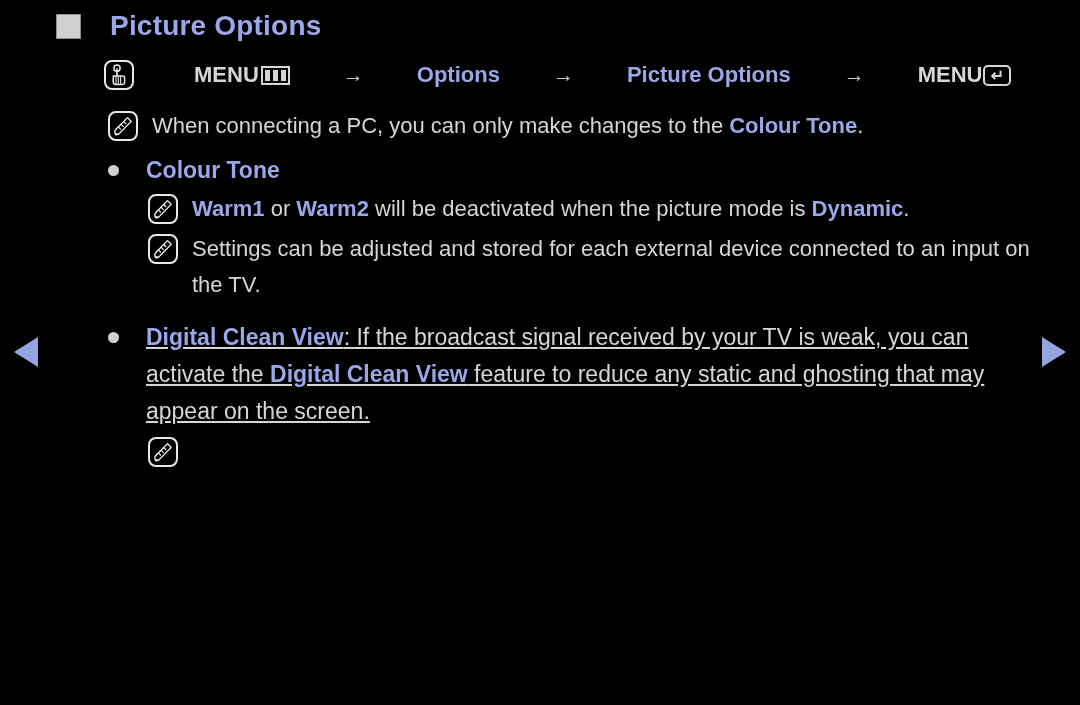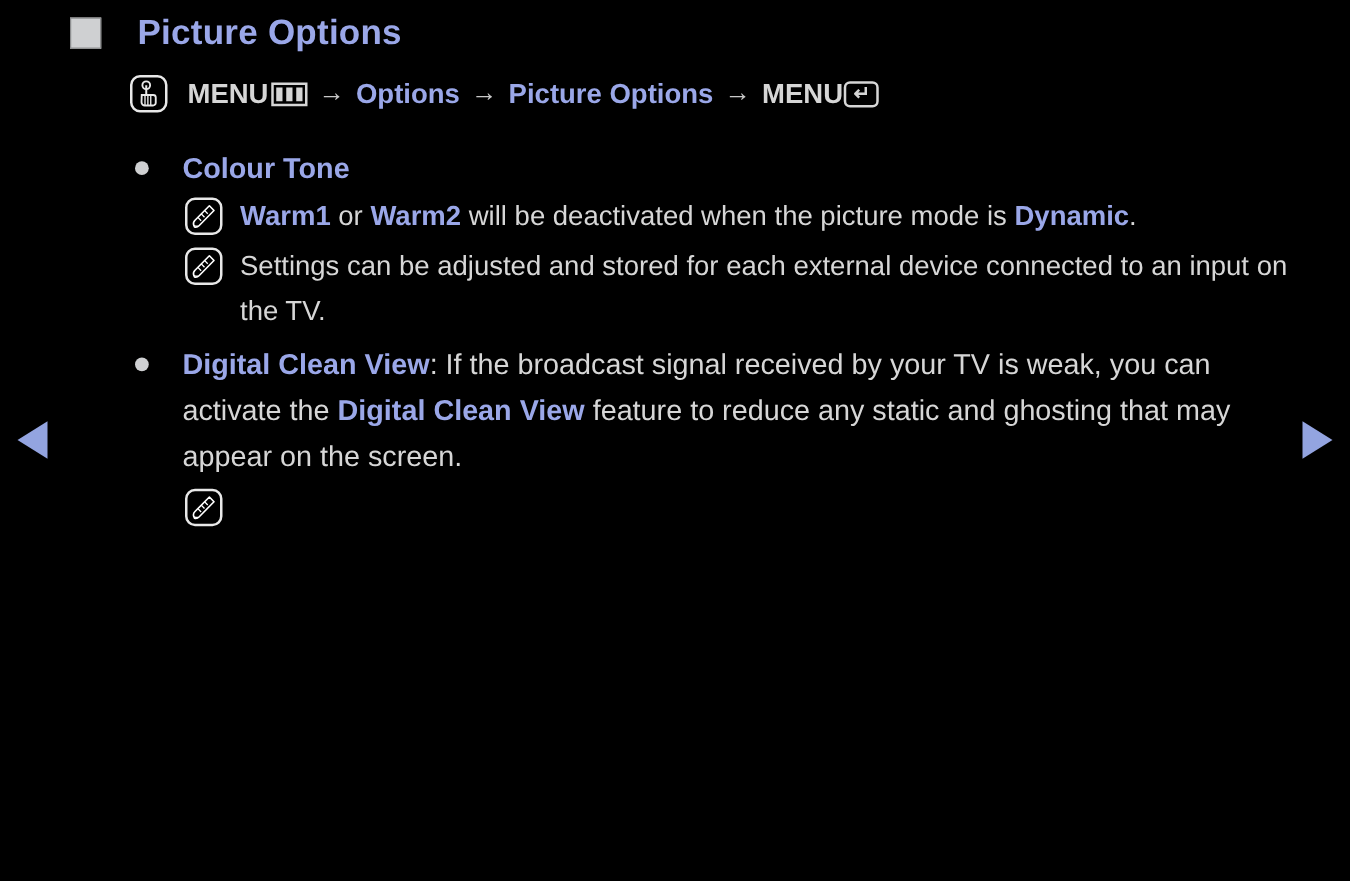--- a/index.html
+++ b/index.html
@@ -48,20 +48,21 @@
   
   .path-row {
     position: absolute;
     left: 104px;
     top: 60px;
     display: flex;
     align-items: center;
     font-size: 22px;
     font-weight: bold;
     white-space: nowrap;
+    gap: 44px;
   }
   .icon-box {
     width: 30px;
     height: 30px;
     border: 2px solid #e8e8e8;
     border-radius: 8px;
     box-sizing: border-box;
     display: inline-flex;
     align-items: center;
     justify-content: center;
@@ -222,20 +223,30 @@
     <span class="path-seg accent">Picture Options</span>
     <span class="arrow">→</span>
     <span class="path-seg">
         <span>MENU</span>
         <span class="enter-glyph">↵</span>
       </span>
   </div>
 
   <div class="content">
 
+    <div class="note-row lvl1">
+      <span class="icon-box">
+        <svg width="20" height="20" viewBox="0 0 20 20" aria-hidden="true">
+          <path d="M14.5 1.6 L3.0 13.2 c-1.1 1.1 -1.5 2.6 -1.0 3.9 l0.6 1.5 c1.4 0.4 2.6 0.0 3.6 -1.0 L18.2 5.4 z" fill="none" stroke="#ffffff" stroke-width="1.3" stroke-linejoin="round"></path>
+          <path d="M10.6 5.3 L13.2 8.0 M8.0 8.1 L10.6 10.8 M5.3 10.9 L7.9 13.6" stroke="#ffffff" stroke-width="1.1"></path>
+          <path d="M2.3 17.5 c1.2 0.5 2.2 0.7 3.3 0.4" stroke="#ffffff" stroke-width="1.1" fill="none"></path>
+        </svg>
+      </span>
+      <div class="note-text"><span>When connecting a PC, you can only make changes to the </span><span class="accent">Colour Tone</span><span>.</span></div>
+    </div>
 
     <div class="bullet-row" style="margin-left:108px; margin-top:8px;">
       <span class="dot"></span>
       <div class="bullet-text"><span class="accent">Colour Tone</span></div>
     </div>
 
     <div class="note-row lvl2" style="margin-top:2px;">
       <span class="icon-box">
         <svg width="20" height="20" viewBox="0 0 20 20" aria-hidden="true">
           <path d="M14.5 1.6 L3.0 13.2 c-1.1 1.1 -1.5 2.6 -1.0 3.9 l0.6 1.5 c1.4 0.4 2.6 0.0 3.6 -1.0 L18.2 5.4 z" fill="none" stroke="#ffffff" stroke-width="1.3" stroke-linejoin="round"></path>
@@ -250,21 +261,21 @@
       <span class="icon-box">
         <svg width="20" height="20" viewBox="0 0 20 20" aria-hidden="true">
           <path d="M14.5 1.6 L3.0 13.2 c-1.1 1.1 -1.5 2.6 -1.0 3.9 l0.6 1.5 c1.4 0.4 2.6 0.0 3.6 -1.0 L18.2 5.4 z" fill="none" stroke="#ffffff" stroke-width="1.3" stroke-linejoin="round"></path>
           <path d="M10.6 5.3 L13.2 8.0 M8.0 8.1 L10.6 10.8 M5.3 10.9 L7.9 13.6" stroke="#ffffff" stroke-width="1.1"></path>
           <path d="M2.3 17.5 c1.2 0.5 2.2 0.7 3.3 0.4" stroke="#ffffff" stroke-width="1.1" fill="none"></path>
         </svg>
       </span>
       <div class="note-text" style="max-width:845px;">Settings can be adjusted and stored for each external device connected to an input on the TV.</div>
     </div>
 
-    <div class="bullet-row" style="margin-left:108px; margin-top:6px;">
+    <div class="bullet-row" style="margin-left:108px; margin-top:16px;text-decoration:underline;">
       <span class="dot"></span>
       <div class="bullet-text" style="max-width:880px;"><span class="accent">Digital Clean View</span><span>: If the broadcast signal received by your TV is weak, you can activate the </span><span class="accent">Digital Clean View</span><span> feature to reduce any static and ghosting that may appear on the screen.</span></div>
     </div>
 
     <div class="note-row lvl2" style="margin-top:4px;">
       <span class="icon-box">
         <svg width="20" height="20" viewBox="0 0 20 20" aria-hidden="true">
           <path d="M14.5 1.6 L3.0 13.2 c-1.1 1.1 -1.5 2.6 -1.0 3.9 l0.6 1.5 c1.4 0.4 2.6 0.0 3.6 -1.0 L18.2 5.4 z" fill="none" stroke="#ffffff" stroke-width="1.3" stroke-linejoin="round"></path>
           <path d="M10.6 5.3 L13.2 8.0 M8.0 8.1 L10.6 10.8 M5.3 10.9 L7.9 13.6" stroke="#ffffff" stroke-width="1.1"></path>
           <path d="M2.3 17.5 c1.2 0.5 2.2 0.7 3.3 0.4" stroke="#ffffff" stroke-width="1.1" fill="none"></path>

